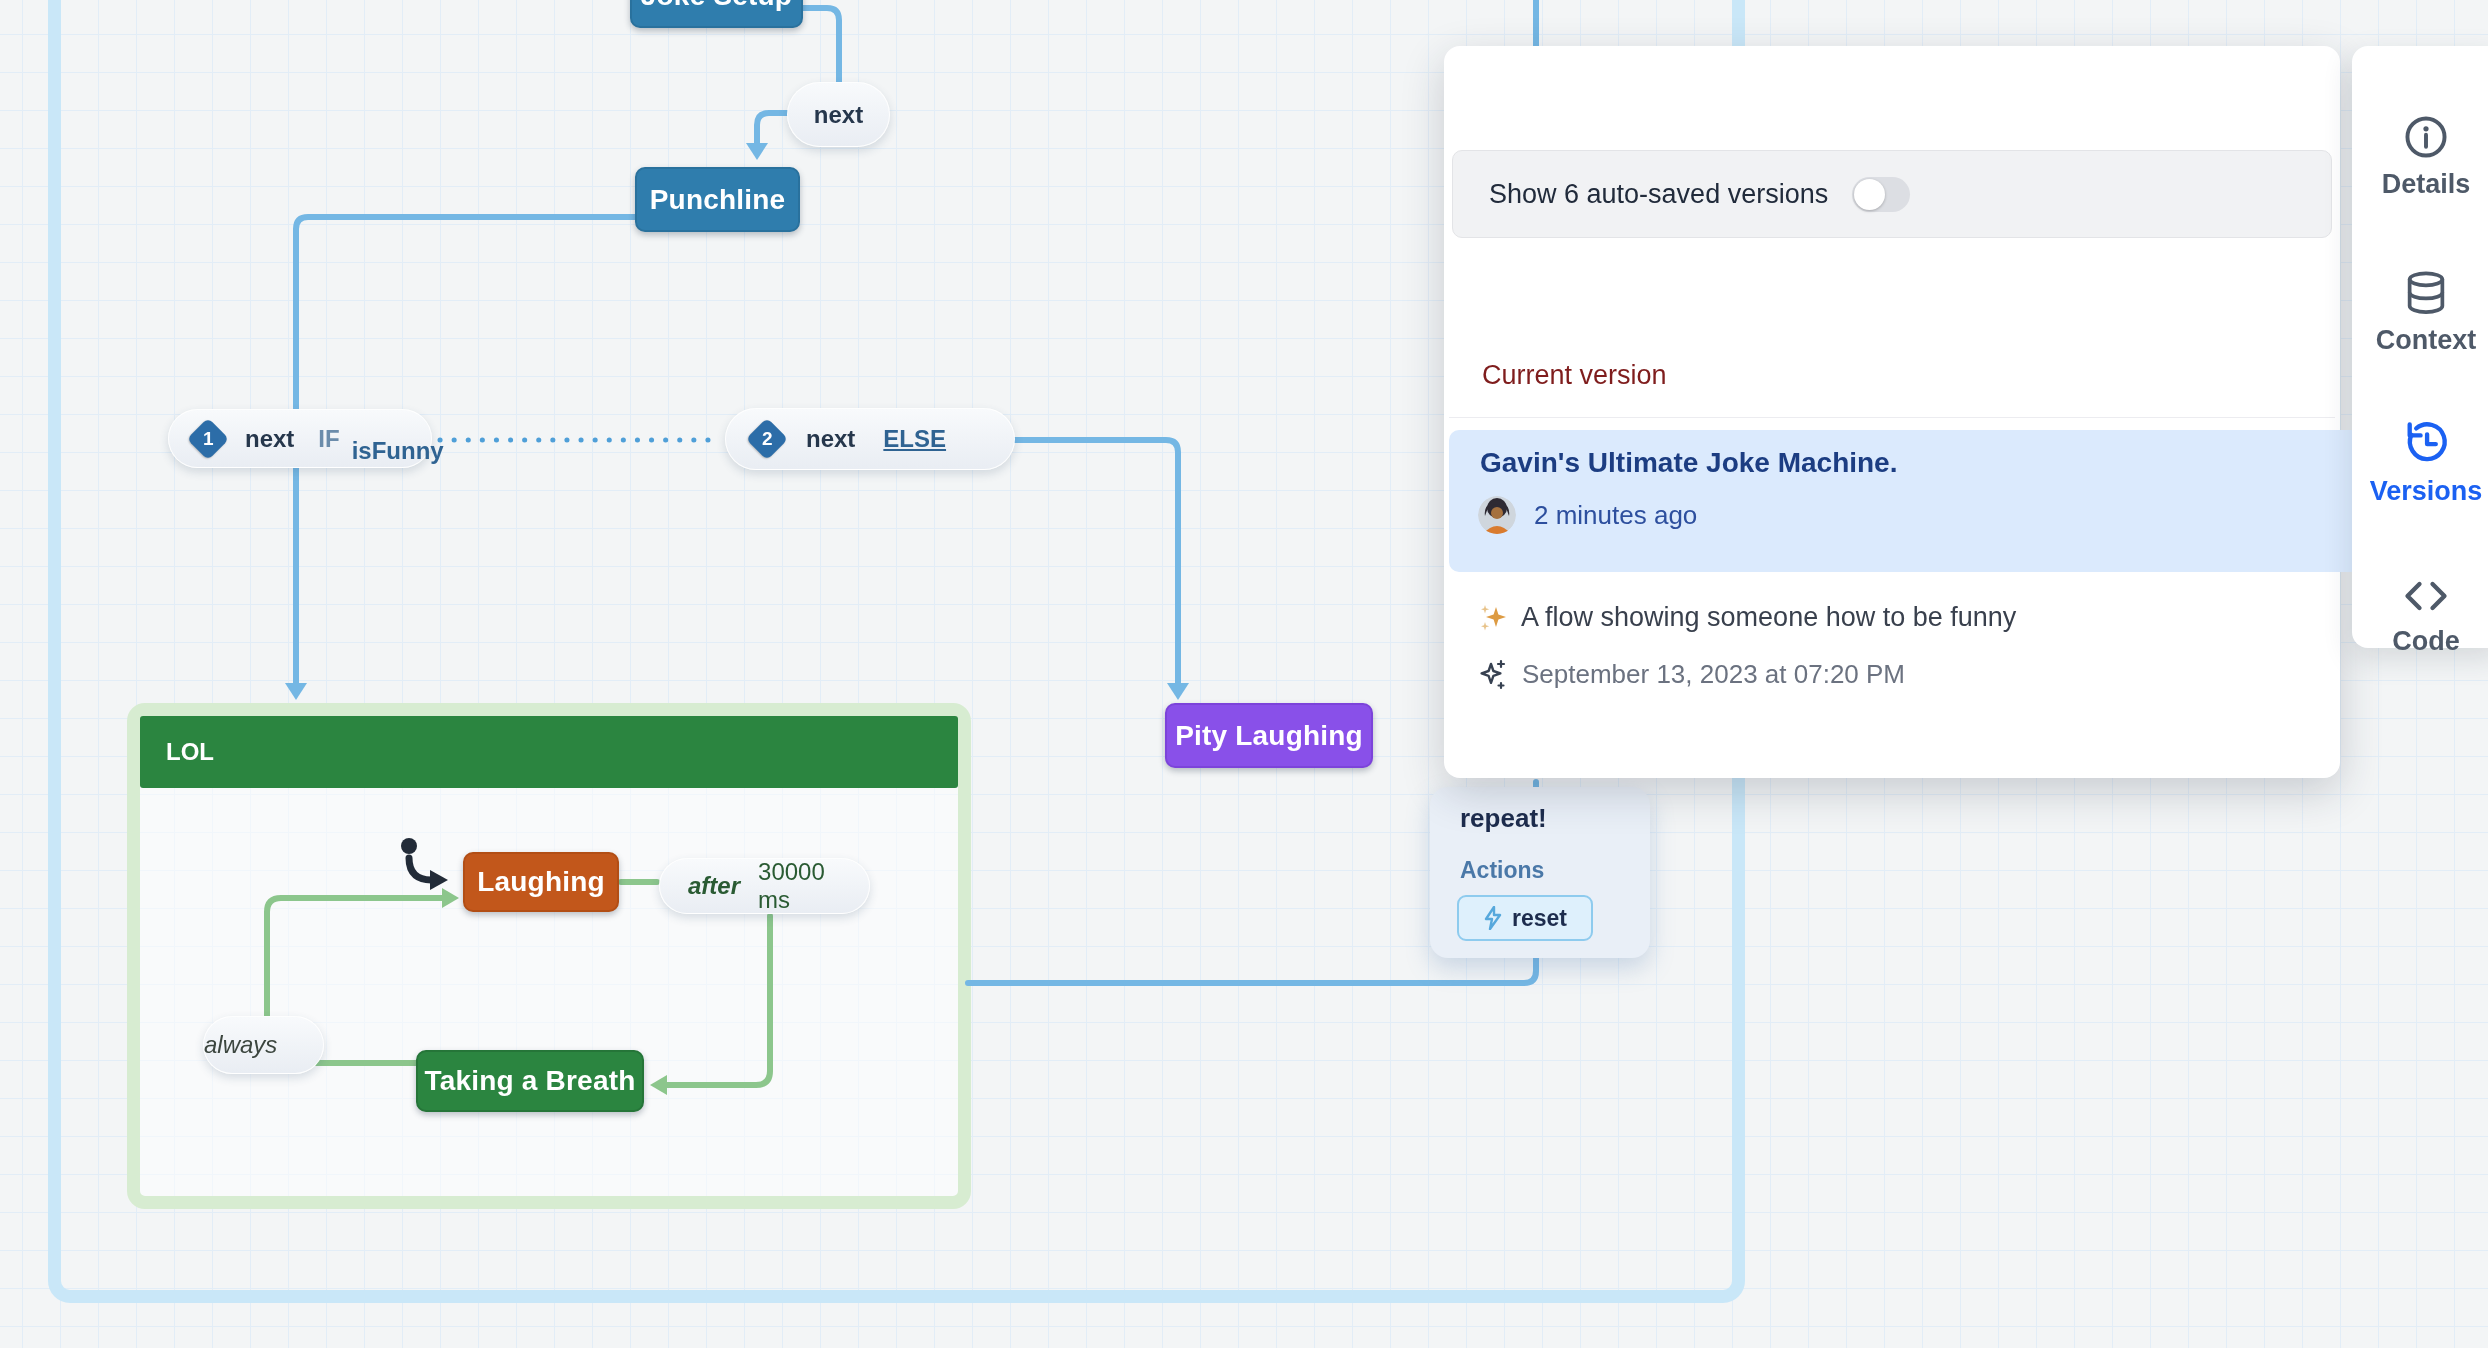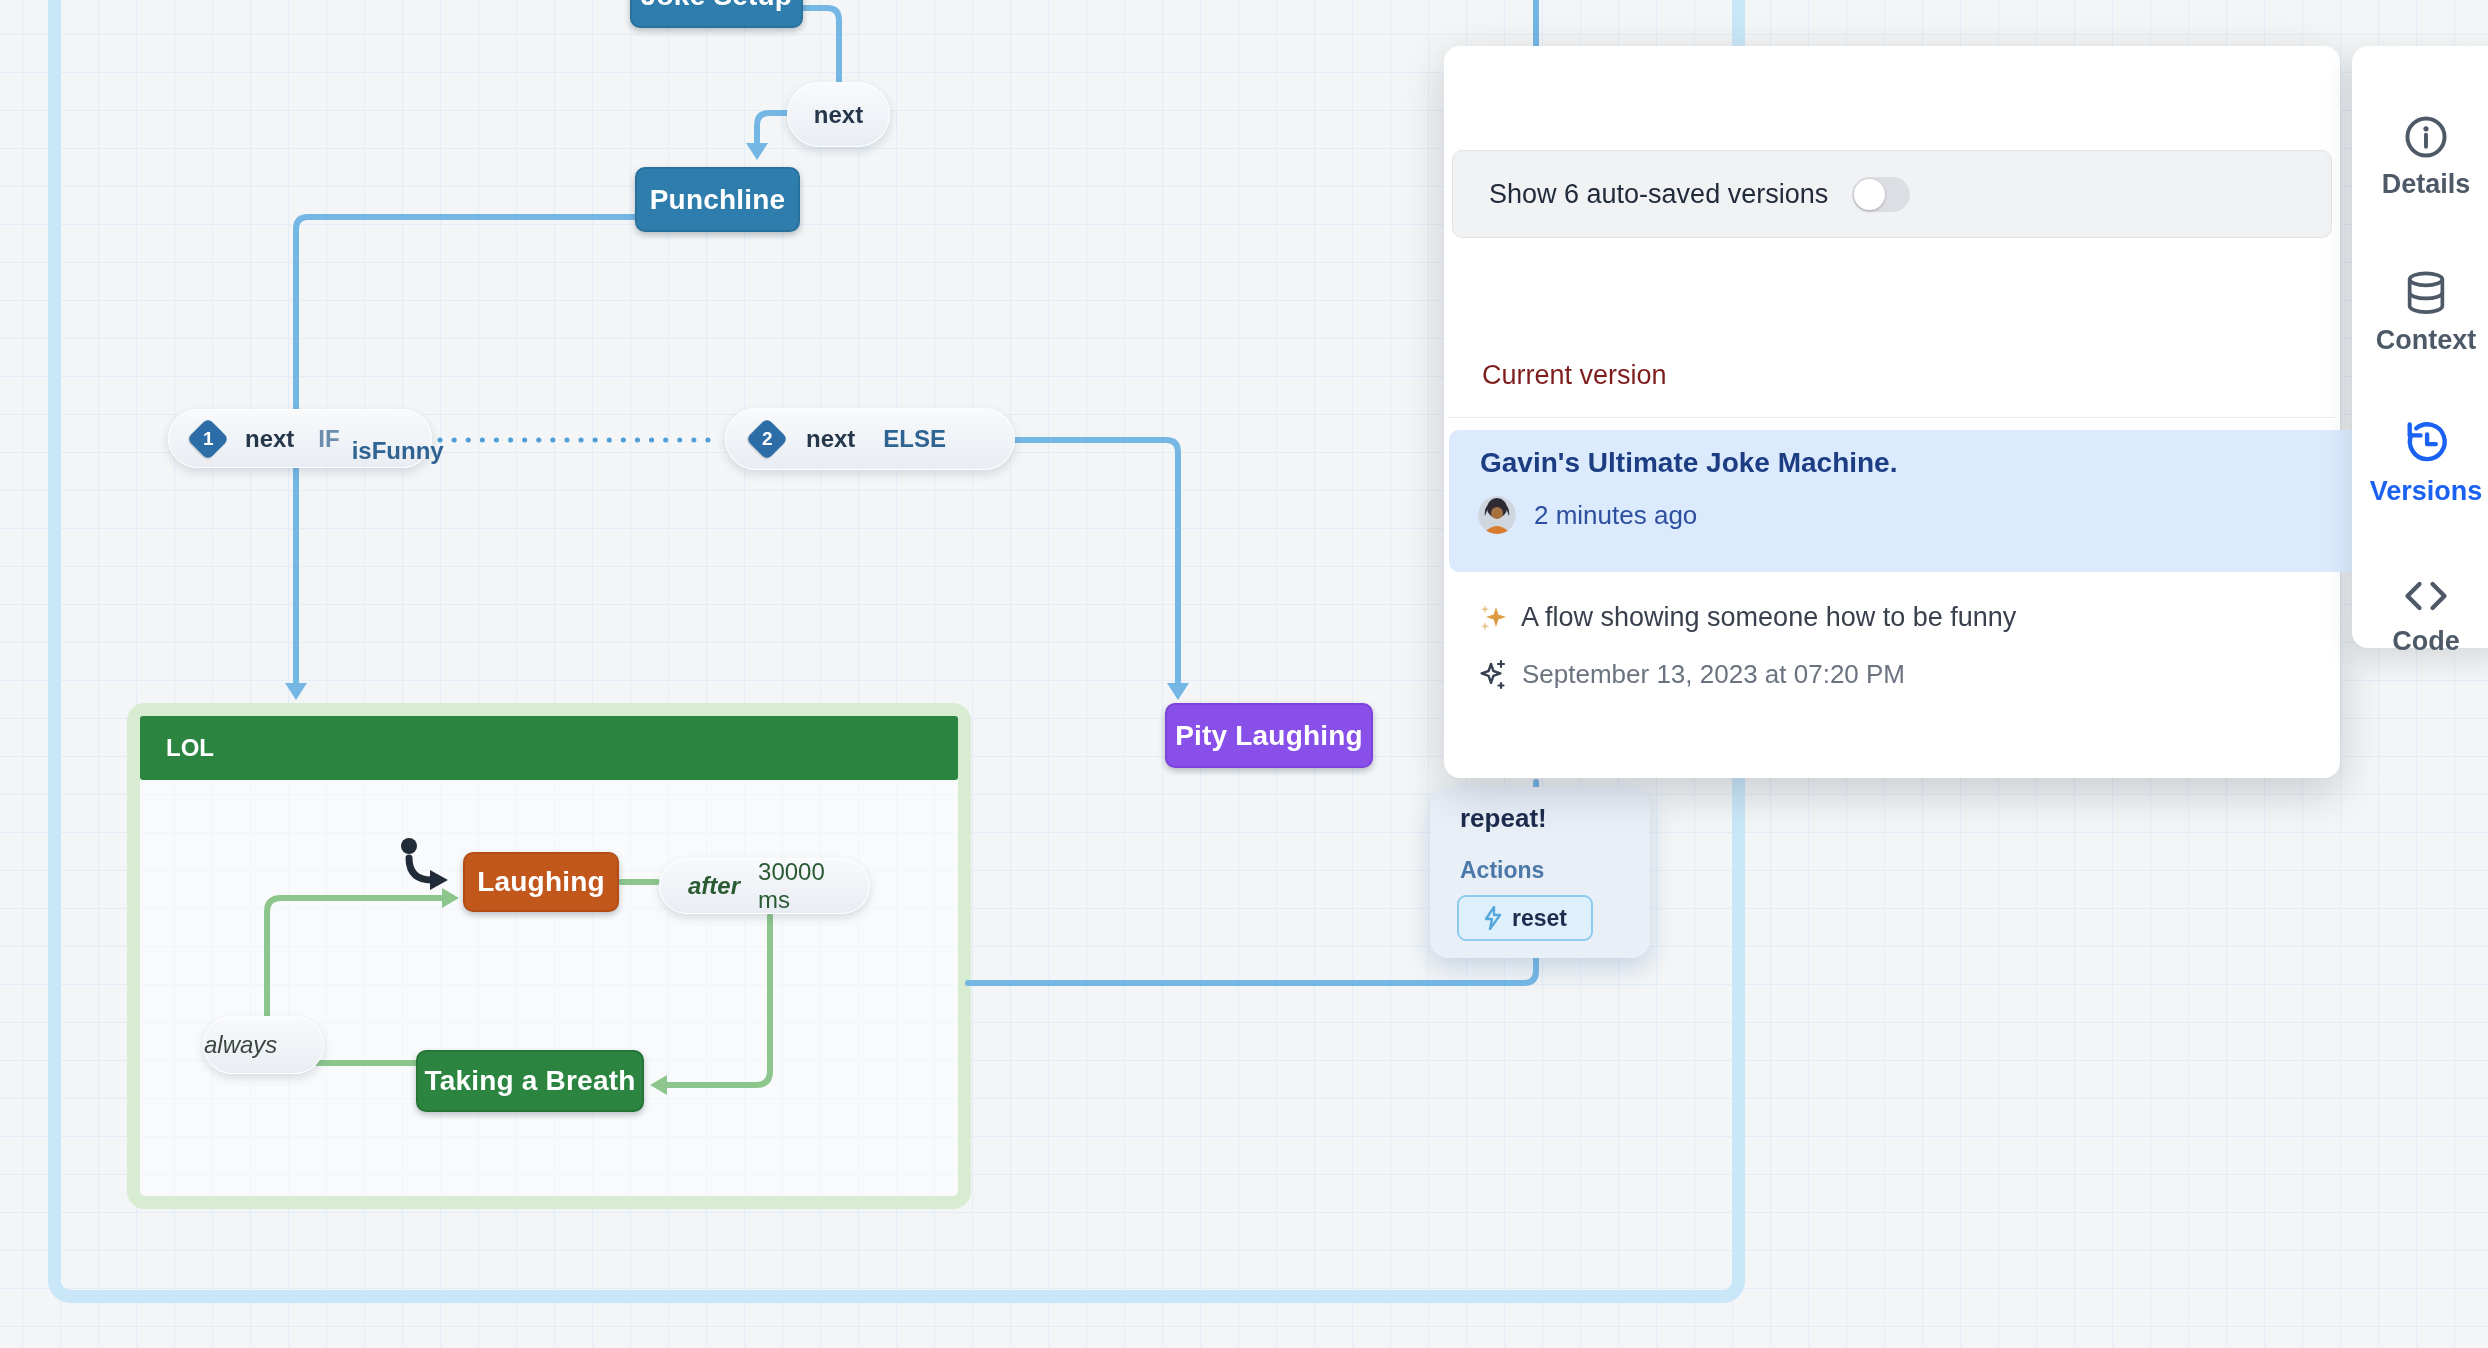--- a/index.html
+++ b/index.html
@@ -23,33 +23,33 @@
   .node{display:flex;align-items:center;justify-content:center;
     color:#fff;font-weight:bold;font-size:28px;border-radius:10px;
     box-shadow:0 3px 6px rgba(20,40,60,.28);letter-spacing:.2px;}
   .node-blue{background:#2f7dad;border:2px solid #29719d;}
   .node-purple{background:#8950e9;border:2px solid #7c43da;}
   .node-orange{background:#c2571b;border:2px solid #b24e15;}
   .node-green{background:#2b8540;border:2px solid #257538;}
   
   .lol{left:127px;top:703px;width:844px;height:506px;
     border:13px solid #d7ecd1;border-radius:18px;background:rgba(255,255,255,.5);}
-  .lol-header{position:absolute;left:0;top:0;right:0;height:64px;background:#2b8540;
+  .lol-header{position:absolute;left:0;top:0;right:0;height:72px;background:#2b8540;
     border-radius:3px;display:flex;align-items:center;padding-left:26px;
     color:#fff;font-weight:bold;font-size:24px;}
   
   .pill{display:flex;align-items:center;border-radius:999px;
     background:linear-gradient(180deg,#f8fafc,#e9edf3);
     border:1px solid rgba(255,255,255,.9);
     box-shadow:0 4px 10px rgba(40,70,100,.16);
     font-size:24px;color:#26374c;}
   .pill .evt{font-weight:bold;color:#26374c;}
   .pill .kw{font-weight:600;color:#6b8cab;}
   .pill .guard{font-weight:600;color:#2f6392;margin-top:24px;}
-  .pill .else{font-weight:bold;color:#2f6392;}
+  .pill .else{font-weight:bold;color:#2f6392;text-decoration:underline;}
   .pill .delay-kw{font-style:italic;color:#2a5b33;font-weight:600;}
   .pill .delay-val{color:#2a5b33;}
   .pill .always{font-style:italic;color:#3c463f;}
   .diamond{width:30px;height:30px;transform:rotate(45deg);background:#2c6da8;
     border-radius:6px;display:flex;align-items:center;justify-content:center;
     box-shadow:0 1px 2px rgba(0,0,0,.25);flex:0 0 auto;}
   .diamond span{transform:rotate(-45deg);color:#fff;font-weight:bold;font-size:19px;}
   
   .repeat-card{left:1430px;top:787px;width:220px;height:171px;background:#e9eff7;
     border-radius:18px;box-shadow:0 10px 24px rgba(90,130,180,.28);}

